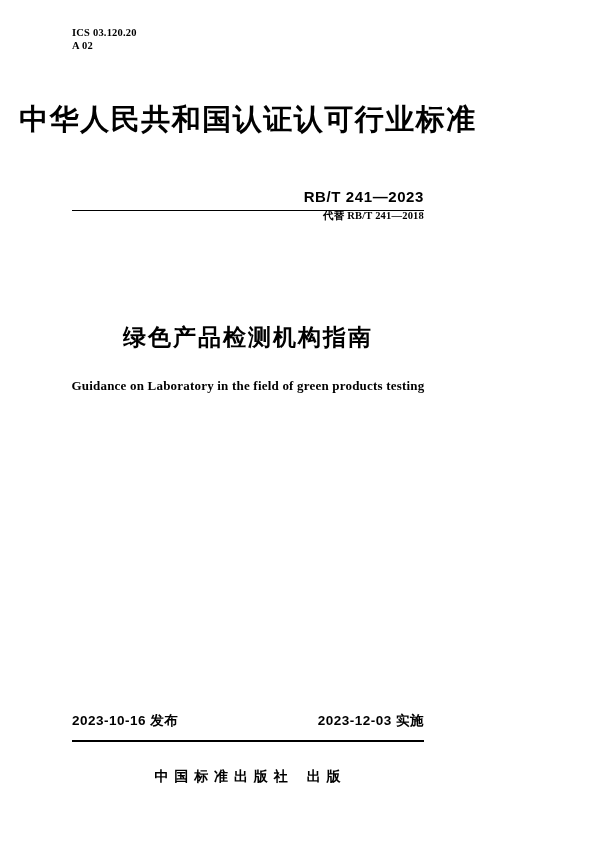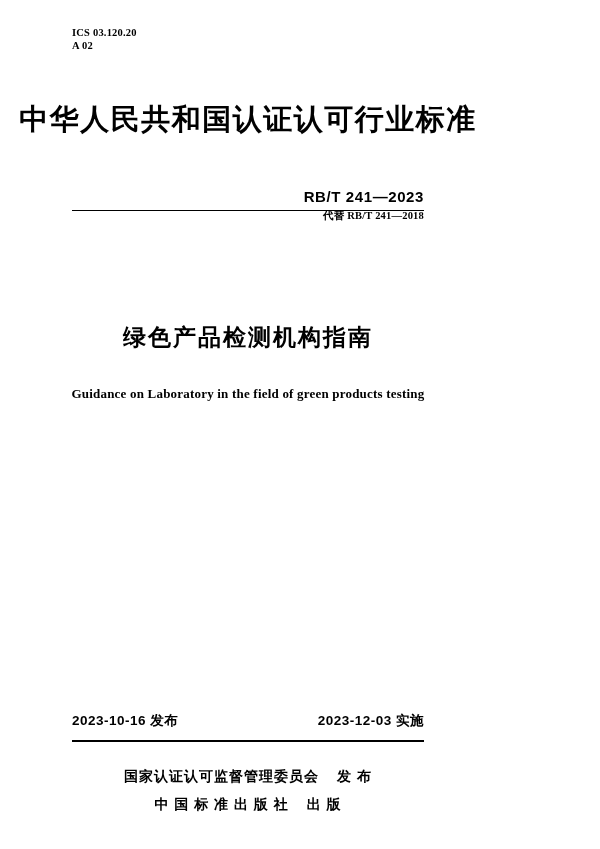--- a/index.html
+++ b/index.html
@@ -107,21 +107,21 @@
     text-align: center;
     font-family: "Liberation Sans", sans-serif;
     font-weight: bold;
     font-size: 23px;
     letter-spacing: 2px;
   }
   .sub-title {
     position: absolute;
     left: 0;
     right: 0;
-    top: 386px;
+    top: 378px;
     text-align: center;
     font-family: "Liberation Serif", serif;
     font-weight: bold;
     font-size: 13px;
     letter-spacing: 0.2px;
   }
 
   
   .dates {
     position: absolute;
@@ -188,20 +188,17 @@
 
   <div class="dates">
     <div>2023-10-16 发布</div>
     <div>2023-12-03 实施</div>
   </div>
 
   <div class="rule-bottom"></div>
 
   <div class="publisher-block">
     <div class="publisher-line">
-      <span>国家认证认可监督管理委员会</span><span class="gap"></span><span>发 布</span>
-    </div>
-    <div class="publisher-line">
       <span>中 国 标 准 出 版 社</span><span class="gap"></span><span>出 版</span>
     </div>
   </div>
 
 </div>
 
 </body></html>

